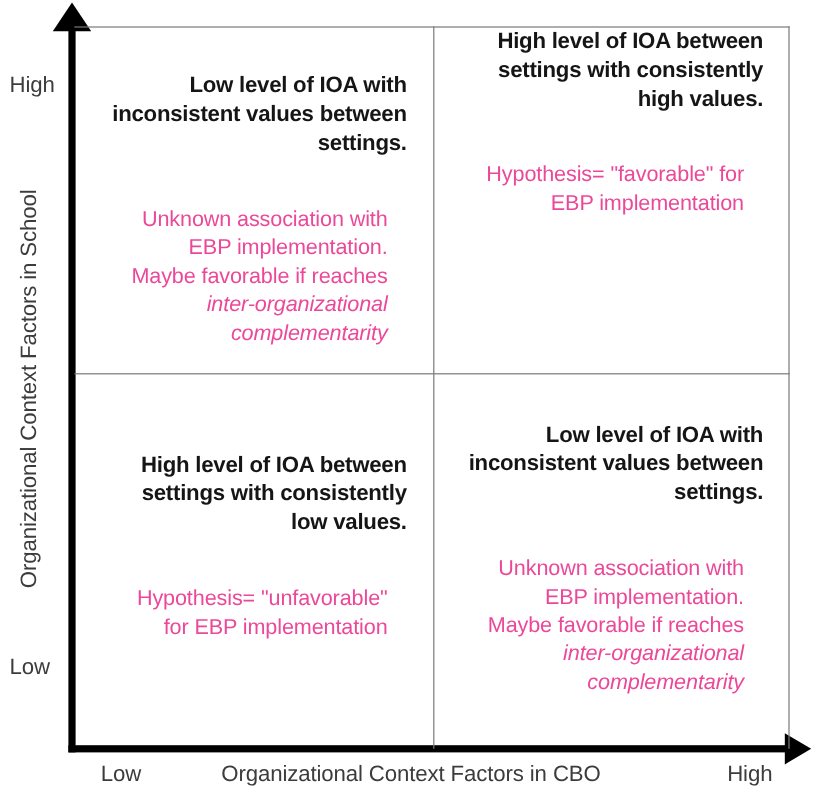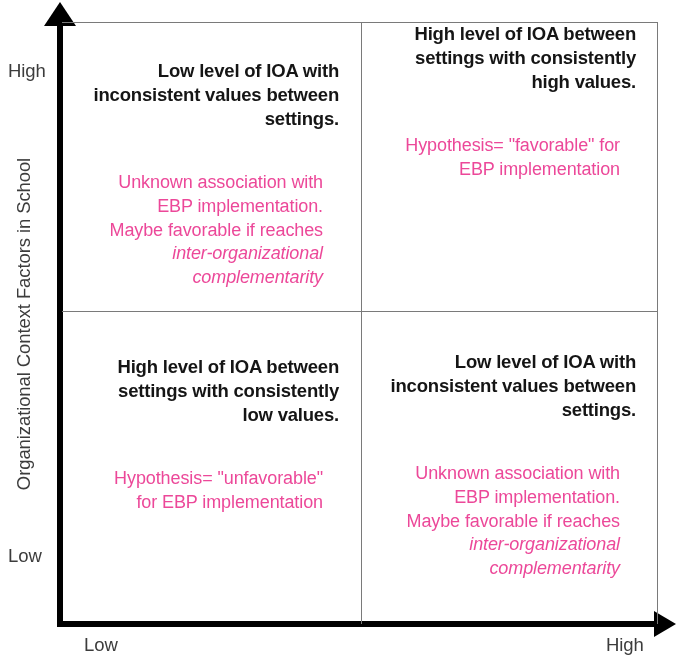--- a/index.html
+++ b/index.html
@@ -93,21 +93,21 @@
 
   
   .quadrant {
     position: absolute;
     box-sizing: border-box;
     text-align: right;
     padding: 0 22px;
   }
   .q-tl { left: 62px;  top: 22px;  width: 299px; height: 289px; }
   .q-tr { left: 362px; top: 22px;  width: 296px; height: 289px; }
-  .q-bl { left: 62px;  top: 308px; width: 299px; height: 312px; }
+  .q-bl { left: 62px;  top: 328px; width: 299px; height: 312px; }
   .q-br { left: 362px; top: 312px; width: 296px; height: 312px; }
 
   .q-title {
     font-size: 18.5px;
     font-weight: bold;
     color: #151515;
     line-height: 1.30;
     letter-spacing: -0.2px;
     margin: 0;
   }
@@ -218,15 +218,16 @@
       <span>Unknown association with EBP implementation. Maybe favorable if reaches</span>
       <span class="ital">inter-organizational complementarity</span>
     </p>
   </div>
 
   <div class="tick tick-y-high">High</div>
   <div class="tick tick-y-low">Low</div>
   <div class="tick tick-x-low">Low</div>
   <div class="tick tick-x-high">High</div>
 
+  <div class="axis-title-x">Organizational Context Factors in CBO</div>
   <div class="axis-title-y">Organizational Context Factors in School</div>
 
 </div>
 
 </body></html>

